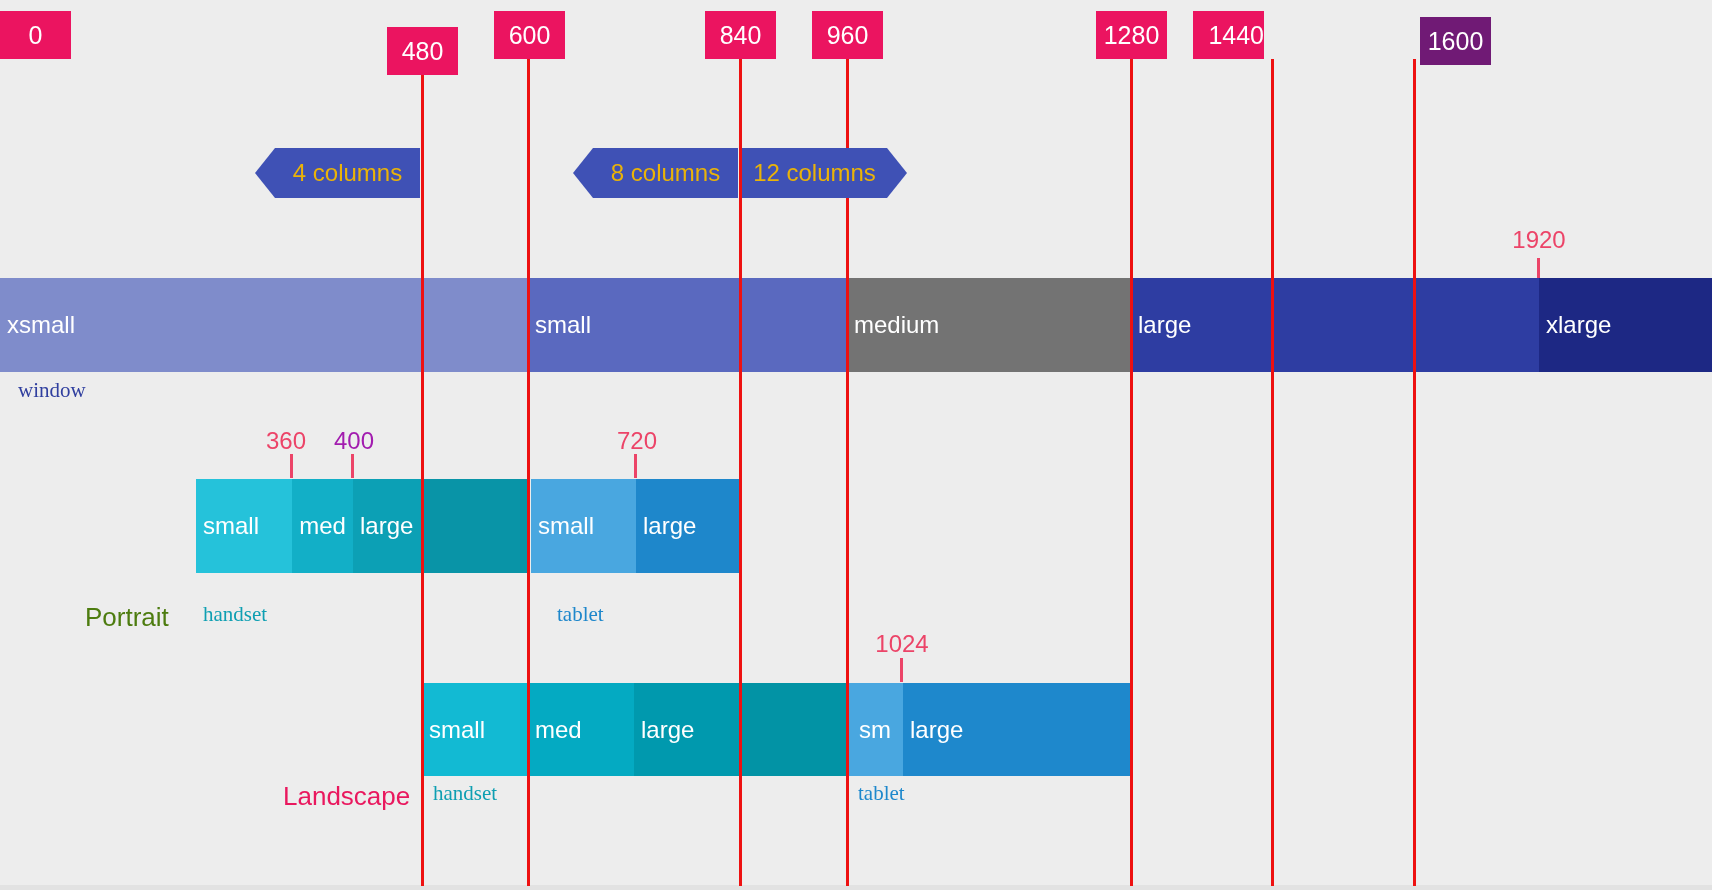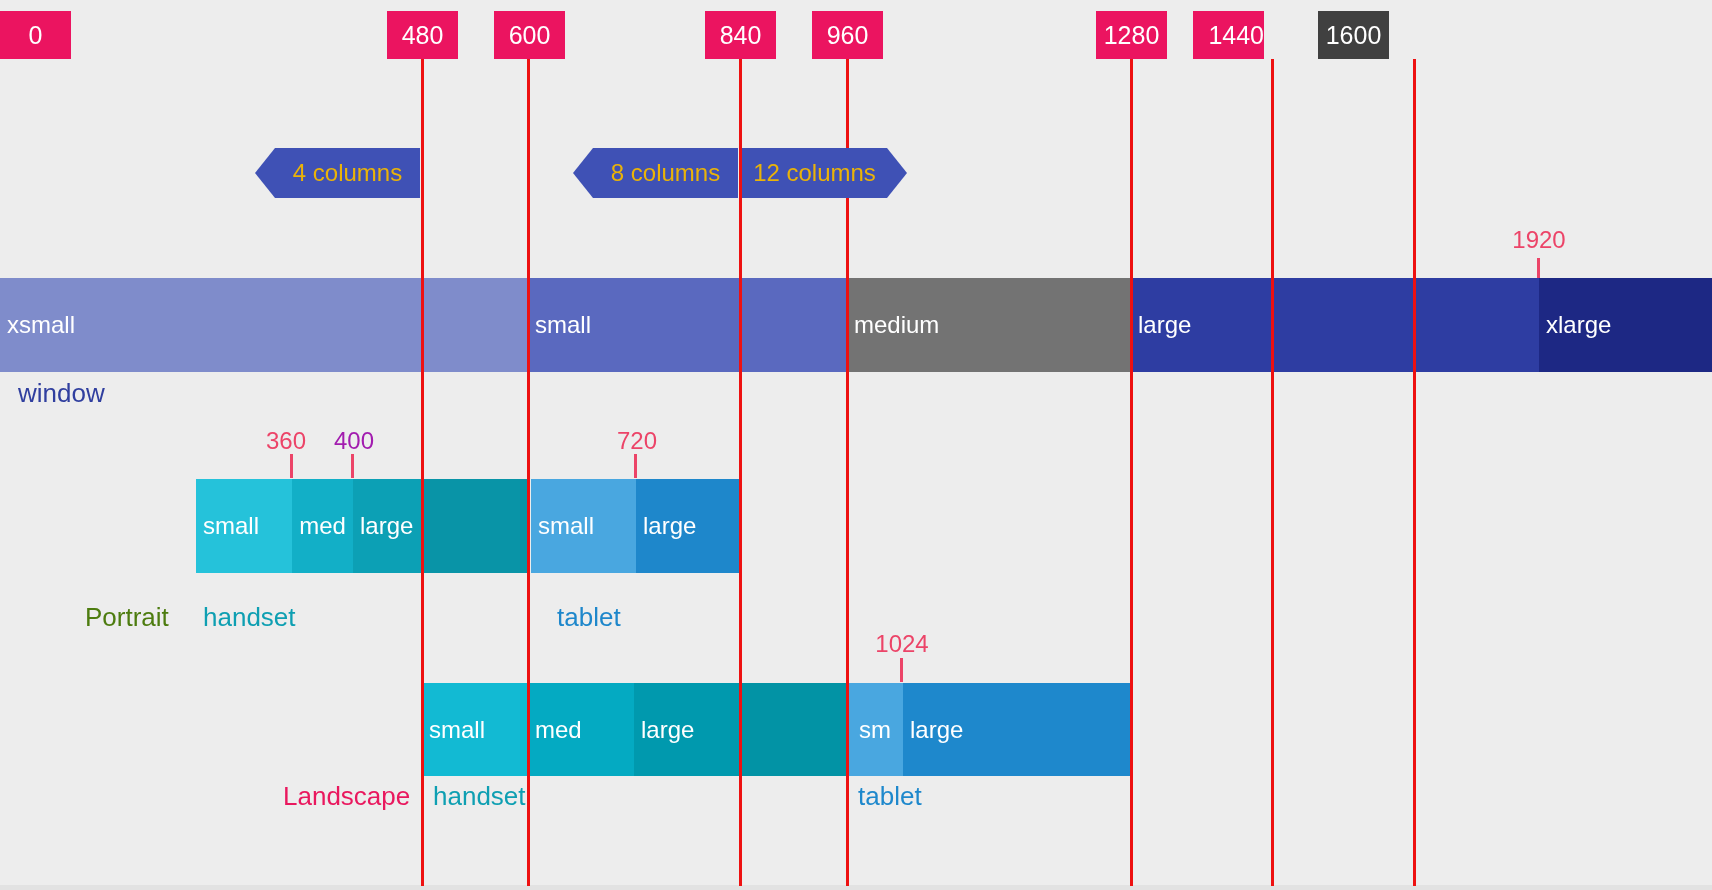--- a/index.html
+++ b/index.html
@@ -25,21 +25,21 @@
   .seg,.block{
     position:absolute;display:flex;align-items:center;
     color:#fff;font-size:24px;padding-left:7px;z-index:1;
   }
   .block.center{justify-content:center;padding-left:0;}
   .mnum{
     position:absolute;transform:translateX(-50%);
     font-size:24px;white-space:nowrap;z-index:2;
   }
   .tick{position:absolute;width:3px;z-index:2;}
-  .cap{position:absolute;font-size:26px;white-space:nowrap;z-index:2;}
+  .cap{position:absolute;font-size:21px;white-space:nowrap;z-index:2;font-family:Liberation Serif, serif;}
   .sname{position:absolute;font-size:26px;white-space:nowrap;z-index:2;}
   .strip{position:absolute;left:0;width:1712px;z-index:0;}
 </style>
 </head>
 <body>
 
 <div id="stage">
     <div class="strip" style="top: 885px; height: 5px; background: rgb(226, 226, 226);"></div>
     <div class="seg" style="left: 0px; top: 278px; width: 528px; height: 94px; background: rgb(127, 140, 203);">
       <span>xsmall</span>
@@ -108,39 +108,39 @@
     <div class="vline" style="left: 421px; background: rgb(238, 17, 17);"></div>
     <div class="vline" style="left: 527px; background: rgb(238, 17, 17);"></div>
     <div class="vline" style="left: 739px; background: rgb(238, 17, 17);"></div>
     <div class="vline" style="left: 846px; background: rgb(238, 17, 17);"></div>
     <div class="vline" style="left: 1130px; background: rgb(238, 17, 17);"></div>
     <div class="vline" style="left: 1271px; background: rgb(238, 17, 17);"></div>
     <div class="vline" style="left: 1413px; background: rgb(238, 17, 17);"></div>
     <div class="tag" style="left: 0px; background: rgb(235, 20, 96);">
       <span>0</span>
     </div>
-    <div class="tag" style="left: 387px; background: rgb(235, 20, 96);">
+    <div class="tag" style="left: 387px; background: rgb(235, 20, 96); margin-top: 16px;">
       <span>480</span>
     </div>
     <div class="tag" style="left: 494px; background: rgb(235, 20, 96);">
       <span>600</span>
     </div>
     <div class="tag" style="left: 705px; background: rgb(235, 20, 96);">
       <span>840</span>
     </div>
     <div class="tag" style="left: 812px; background: rgb(235, 20, 96);">
       <span>960</span>
     </div>
     <div class="tag" style="left: 1096px; background: rgb(235, 20, 96);">
       <span>1280</span>
     </div>
     <div class="tag" style="left: 1193px; background: rgb(235, 20, 96); justify-content: flex-end;">
       <span>1440</span>
     </div>
-    <div class="tag" style="left: 1318px; background: #404040;">
+    <div class="tag" style="left: 1420px; background: #701a75; margin-top: 6px;">
       <span>1600</span>
     </div>
     <div class="badge left" style="left: 255px; width: 165px; background: rgb(63, 81, 181);">
       <span>4 columns</span>
     </div>
     <div class="badge left" style="left: 573px; width: 165px; background: rgb(63, 81, 181);">
       <span>8 columns</span>
     </div>
     <div class="badge right" style="left: 742px; width: 165px; background: rgb(63, 81, 181);">
       <span>12 columns</span>

